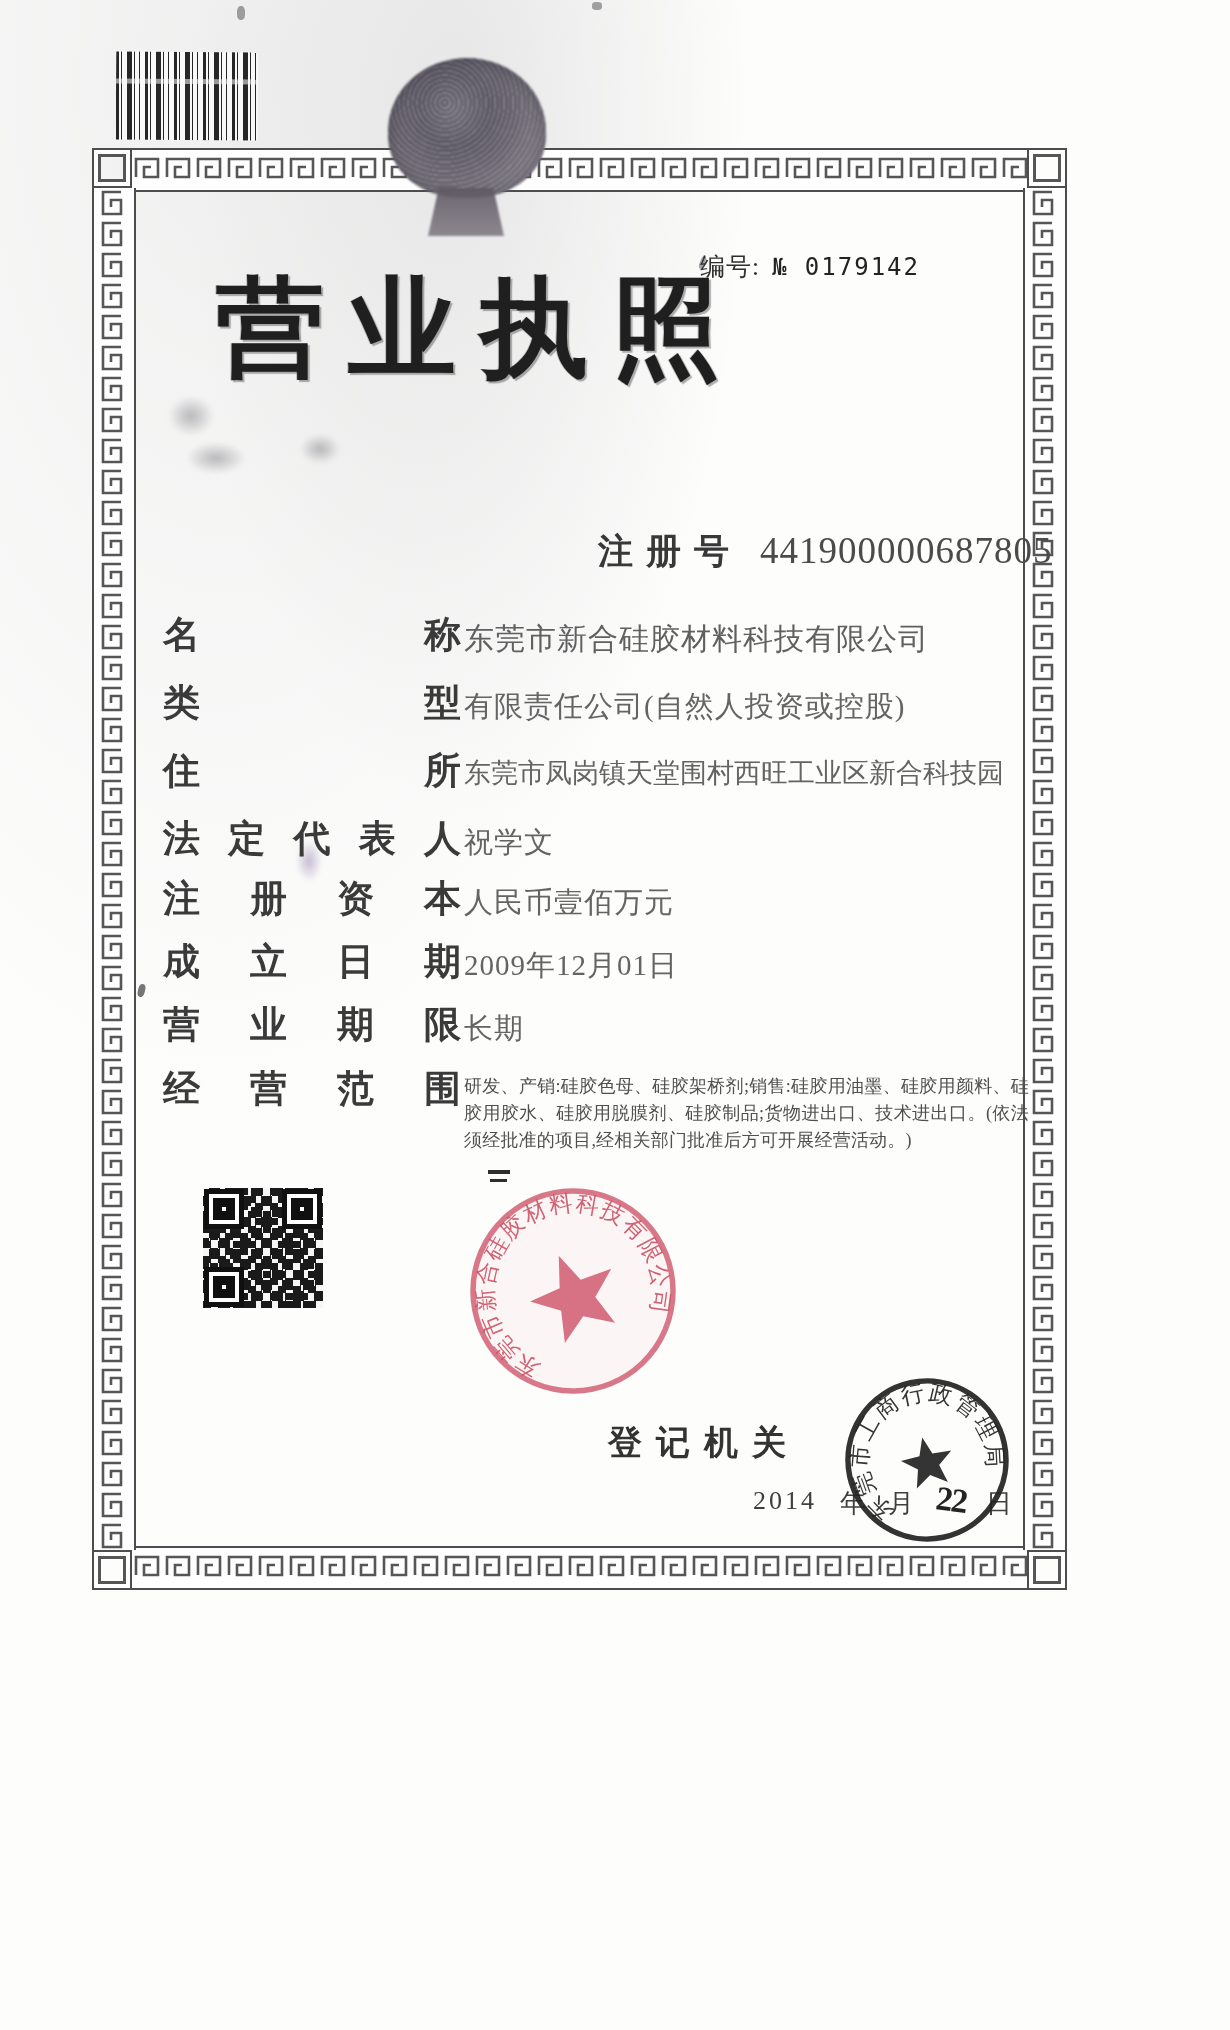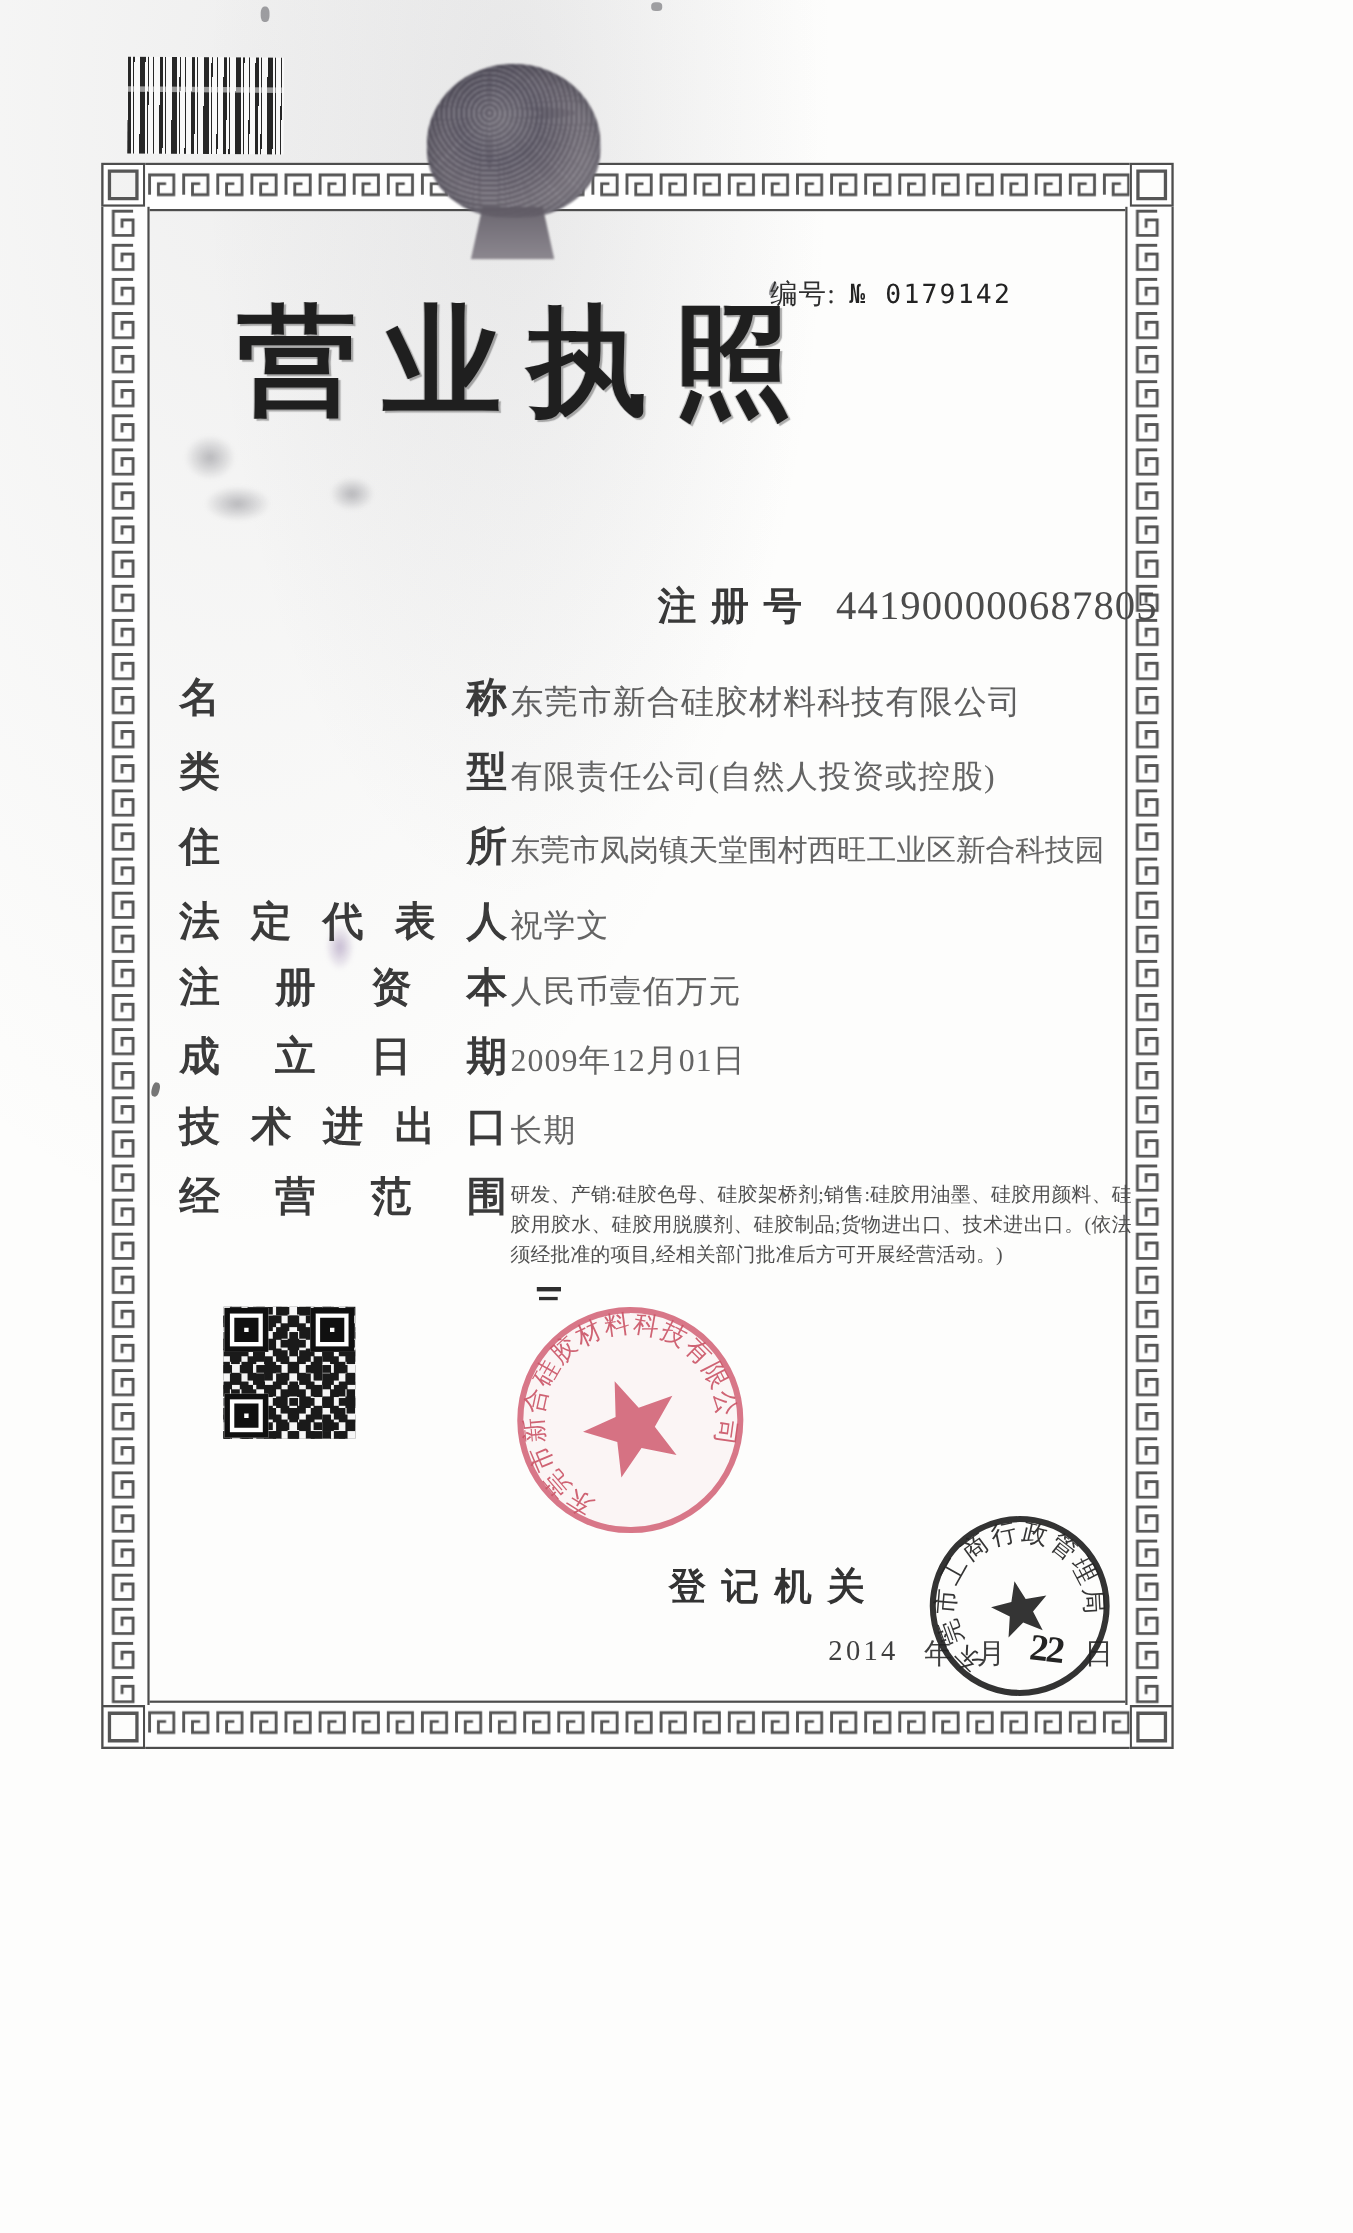--- a/index.html
+++ b/index.html
@@ -207,21 +207,21 @@
   </div>
   <div class="row" style="top:880px">
     <div class="row-label">注册资本</div>
     <div class="row-value">人民币壹佰万元</div>
   </div>
   <div class="row" style="top:943px">
     <div class="row-label">成立日期</div>
     <div class="row-value">2009年12月01日</div>
   </div>
   <div class="row" style="top:1006px">
-    <div class="row-label">技术进出口</div>
+    <div class="row-label">营业期限</div>
     <div class="row-value">长期</div>
   </div>
   <div class="row" style="top:1070px">
     <div class="row-label">经营范围</div>
     <div class="row-value v-scope">研发、产销:硅胶色母、硅胶架桥剂;销售:硅胶用油墨、硅胶用颜料、硅胶用胶水、硅胶用脱膜剂、硅胶制品;货物进出口、技术进出口。(依法须经批准的项目,经相关部门批准后方可开展经营活动。)</div>
   </div>
 
   <div class="qr">
     <div class="finder f-tl"></div>
     <div class="finder f-tr"></div>

